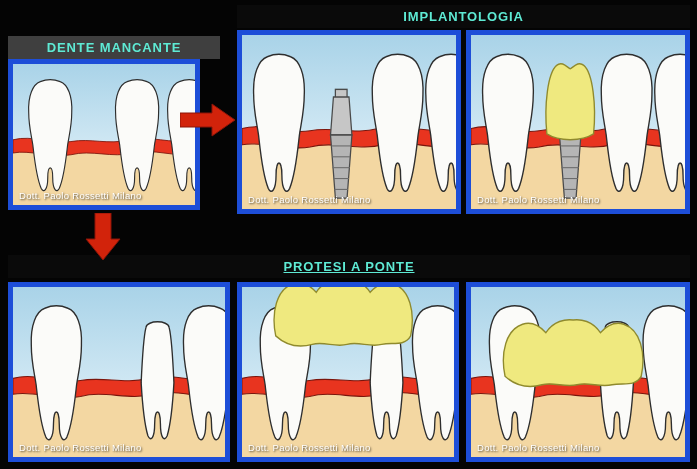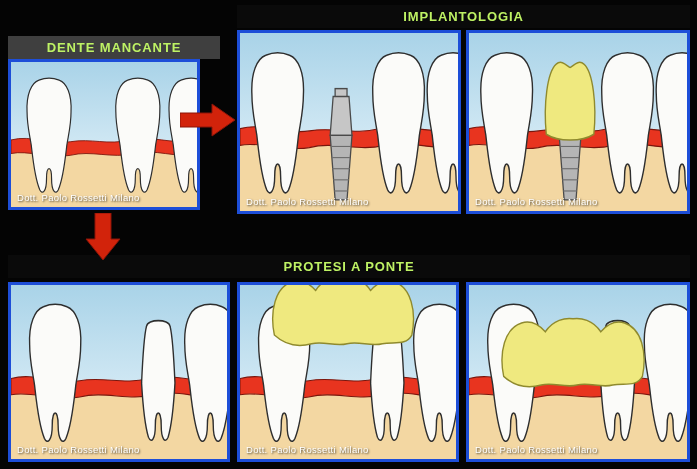--- a/index.html
+++ b/index.html
@@ -1,30 +1,30 @@
 <!DOCTYPE html>
 <html><head>
 <meta charset="utf-8">
 <style>
   html,body { margin:0; padding:0; background:#000; }
   .stage {
     position:relative; width:697px; height:469px; background:#040404;
     overflow:hidden; font-family:"Liberation Sans", sans-serif;
   }
   .bar-title {
-    position:absolute; color:#bef264; font-weight:bold; font-size:13px;
+    position:absolute; color:#5eead4; font-weight:bold; font-size:13px;
     letter-spacing:.9px; display:flex; align-items:center; justify-content:center;
     white-space:nowrap;
   }
   #dente-header { left:8px; top:36px; width:212px; height:23px; background:#3f3f3f; }
   #implant-title { left:237px; top:5px; width:453px; height:23px; background:#0a0a0a; }
-  #protesi-title { left:8px; top:255px; width:682px; height:23px; background:#0a0a0a; }
+  #protesi-title { left:8px; top:255px; width:682px; height:23px; background:#0a0a0a;text-decoration:underline; }
 
   .panel {
-    position:absolute; box-sizing:border-box; border:3px solid #1d4ed8;
+    position:absolute; box-sizing:border-box; border:5px solid #1d4ed8;
     background:#cfe8f4;
   }
   #panel-missing   { left:8px;   top:59px;  width:192px; height:151px; }
   #panel-implant-1 { left:237px; top:30px;  width:224px; height:184px; }
   #panel-implant-2 { left:466px; top:30px;  width:224px; height:184px; }
   #panel-bridge-1  { left:8px;   top:282px; width:222px; height:180px; }
   #panel-bridge-2  { left:237px; top:282px; width:222px; height:180px; }
   #panel-bridge-3  { left:466px; top:282px; width:224px; height:180px; }
 
   .scene { position:absolute; left:0; top:0; width:100%; height:100%; display:block; }

